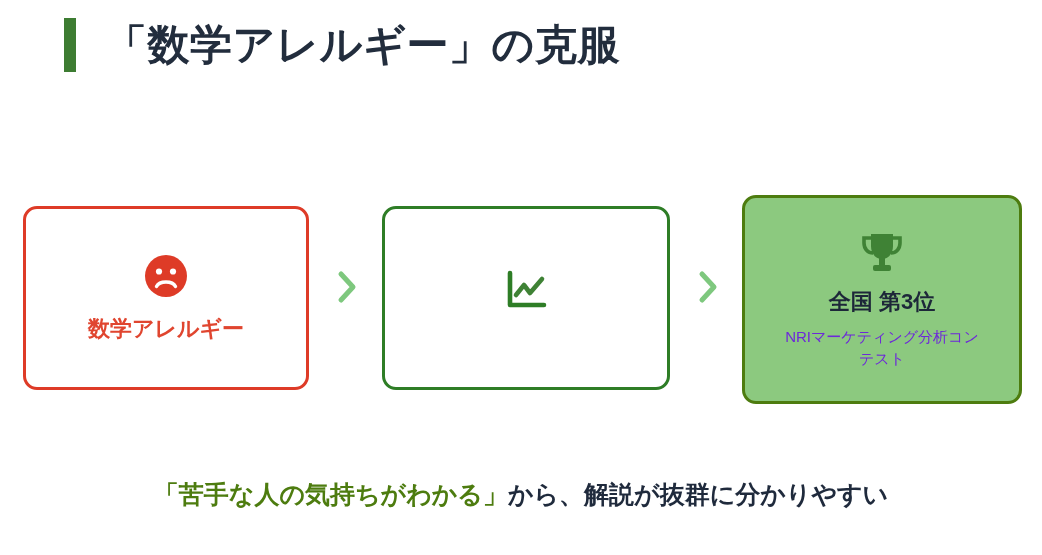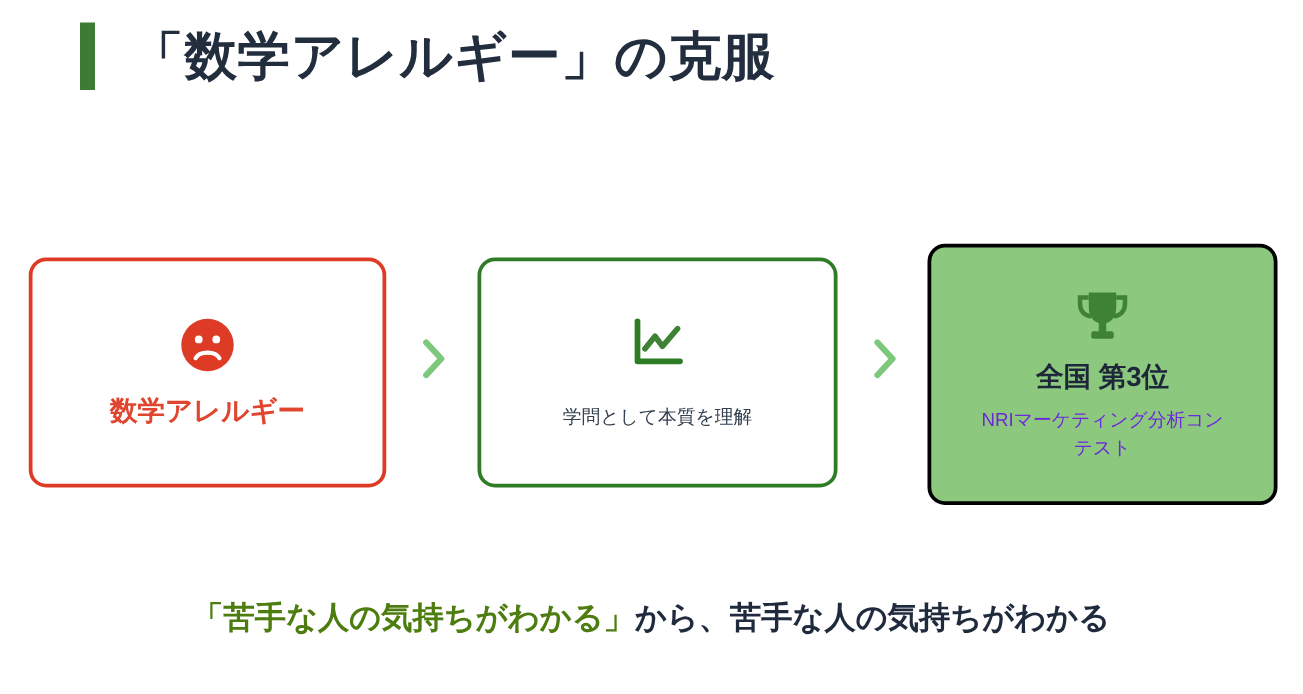--- a/index.html
+++ b/index.html
@@ -73,21 +73,21 @@
     width: 288px;
     height: 184px;
     border: 3px solid #2e7d26;
     background: #ffffff;
   }
   .card-3 {
     left: 742px;
     top: 5px;
     width: 280px;
     height: 209px;
-    border: 3px solid #000000;
+    border: 3px solid #4d7c0f;
     background: #8cc97f;
   }
 
   .card-icon {
     height: 46px;
     display: flex;
     align-items: center;
     justify-content: center;
     margin-bottom: 14px;
   }
@@ -169,21 +169,20 @@
     </svg>
   </div>
 
   <div class="card card-2">
     <div class="card-icon">
       <svg width="48" height="44" viewBox="0 0 48 44" aria-hidden="true">
         <path d="M8 4 L8 36 L42 36" stroke="#2e7d26" stroke-width="4.6" fill="none" stroke-linecap="round" stroke-linejoin="round"></path>
         <path d="M14 26 L22 16 L28 24 L40 10" stroke="#3f8235" stroke-width="4.6" fill="none" stroke-linecap="round" stroke-linejoin="round"></path>
       </svg>
     </div>
-    <div class="card-subtitle">学問として本質を理解</div>
   </div>
 
   <div class="chevron chevron-2">
     <svg width="26" height="34" viewBox="0 0 26 34" aria-hidden="true">
       <path d="M7 4 L19 17 L7 30" stroke="#7ec87e" stroke-width="5" fill="none" stroke-linecap="round" stroke-linejoin="round"></path>
     </svg>
   </div>
 
   <div class="card card-3">
     <div class="card-icon">
@@ -195,14 +194,14 @@
         <rect x="15" y="35" width="18" height="6" rx="2" fill="#3f8235"></rect>
       </svg>
     </div>
     <div class="card-title">全国 第3位</div>
     <div class="card-subtitle">NRIマーケティング分析コンテスト</div>
   </div>
 
 </div>
 
 <div class="caption">
-  <span class="caption-accent">「苦手な人の気持ちがわかる」</span><span class="caption-rest">から、苦手な人の気持ちがわかる</span>
+  <span class="caption-accent">「苦手な人の気持ちがわかる」</span><span class="caption-rest">から、解説が抜群に分かりやすい</span>
 </div>
 
 </body></html>

